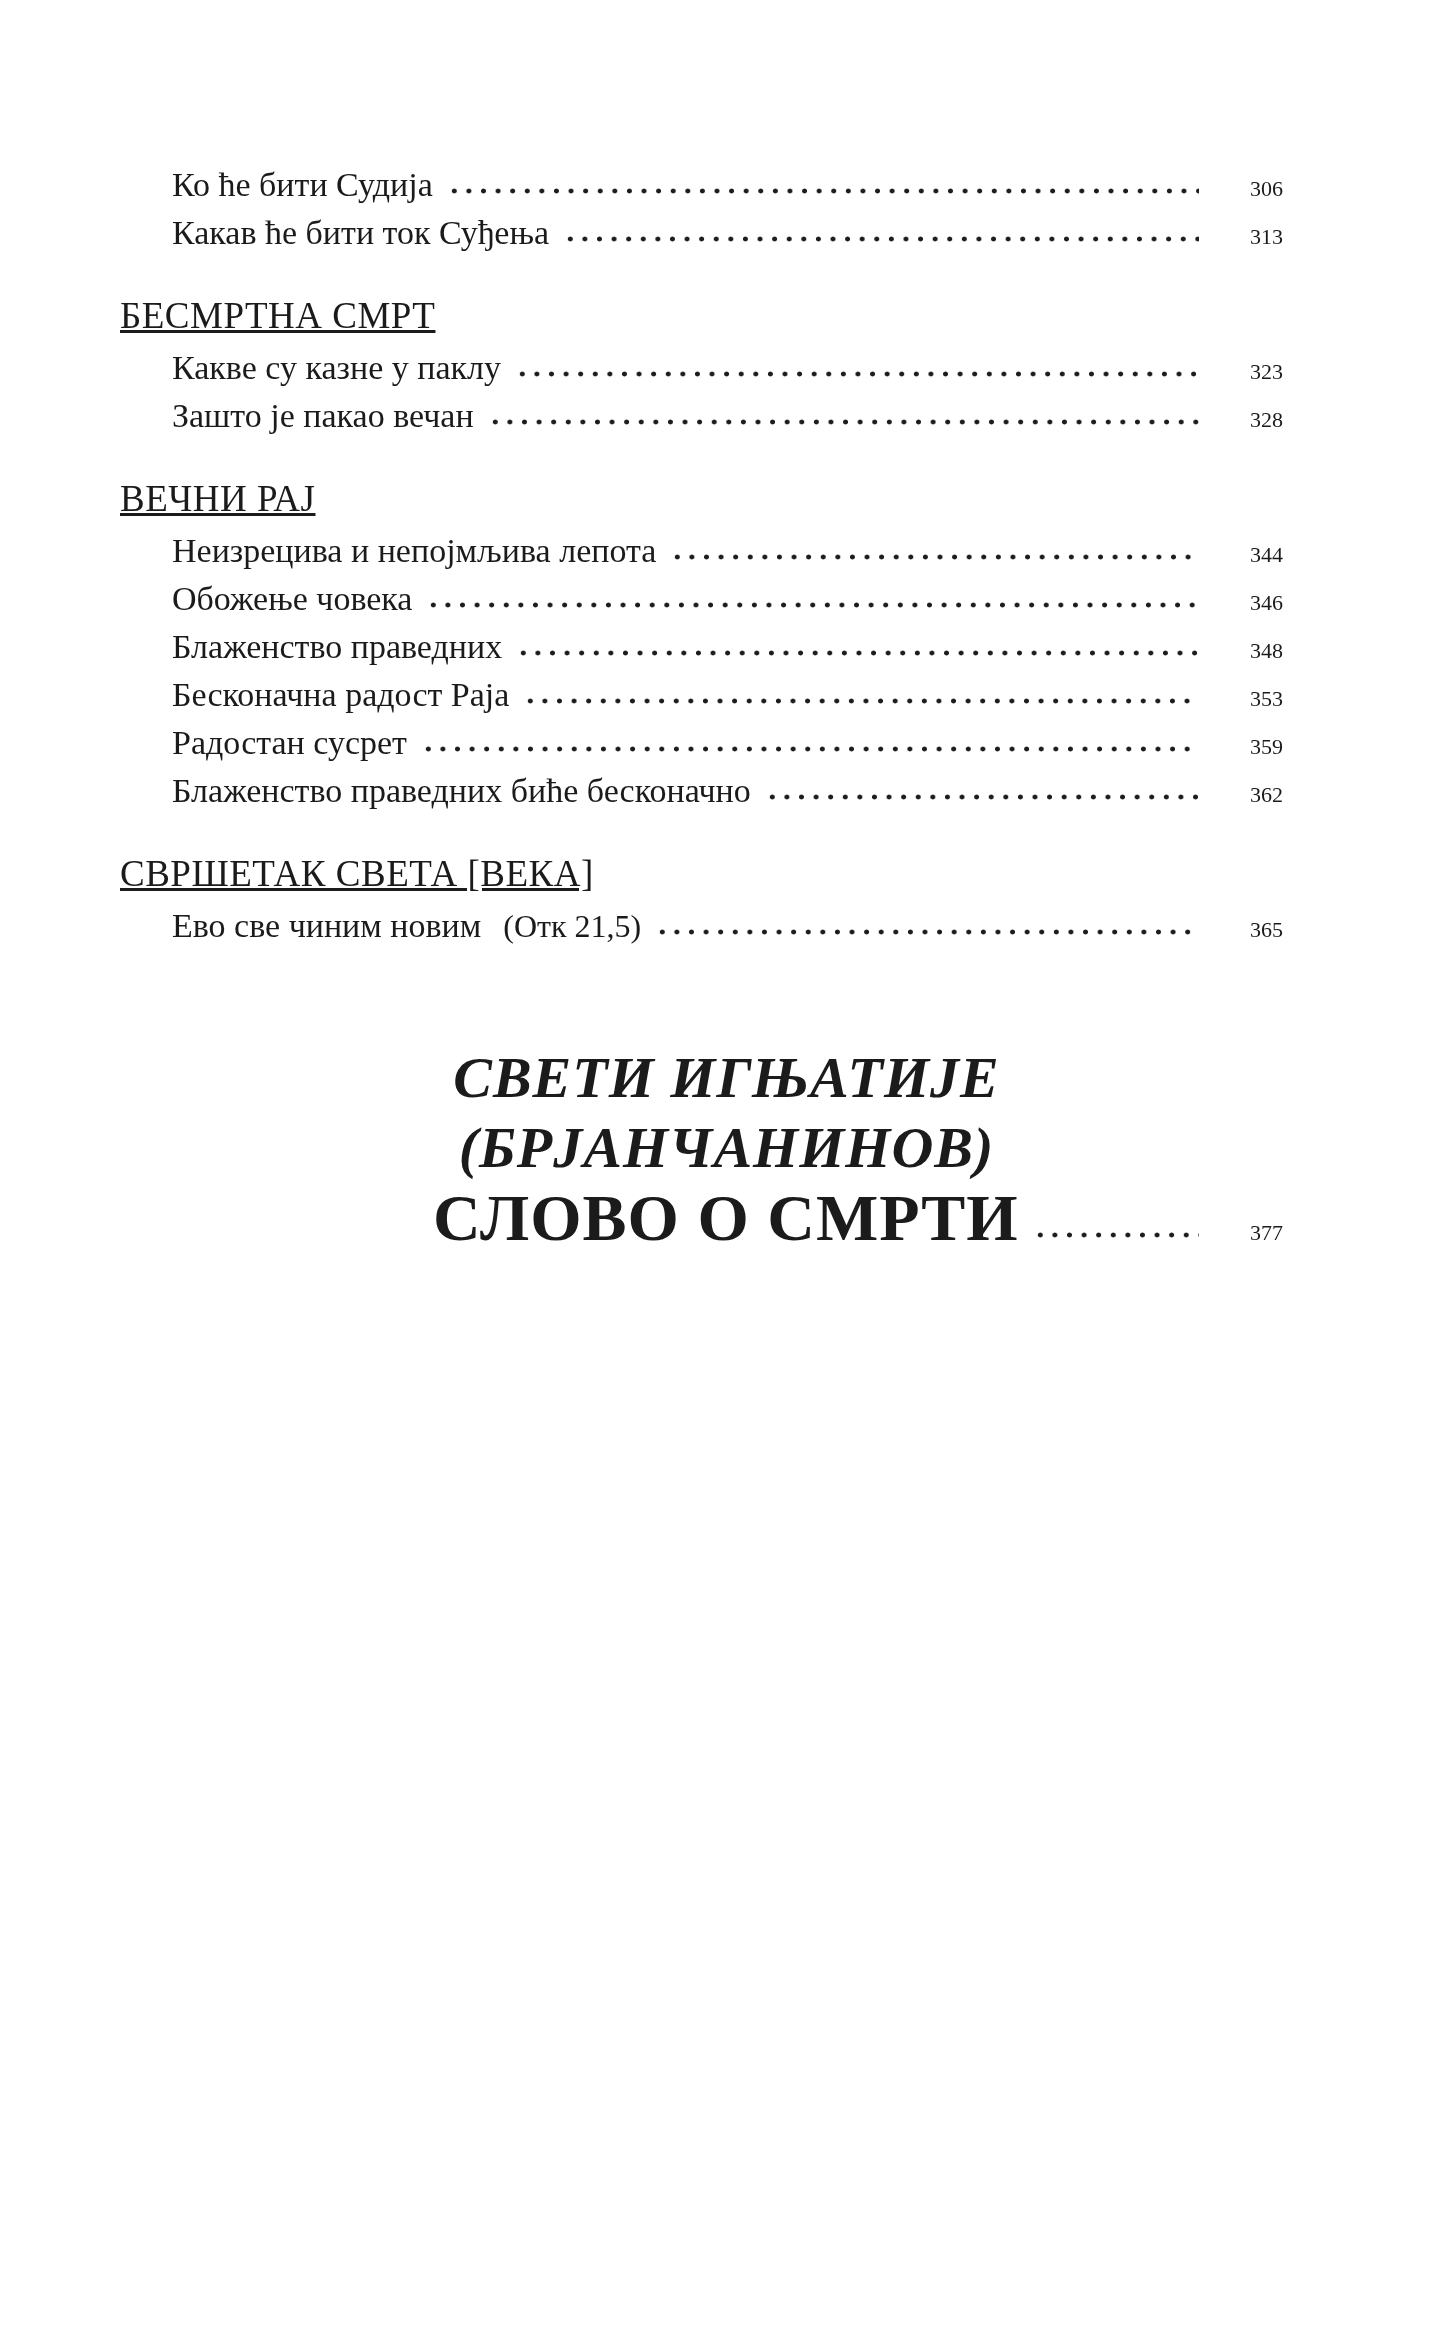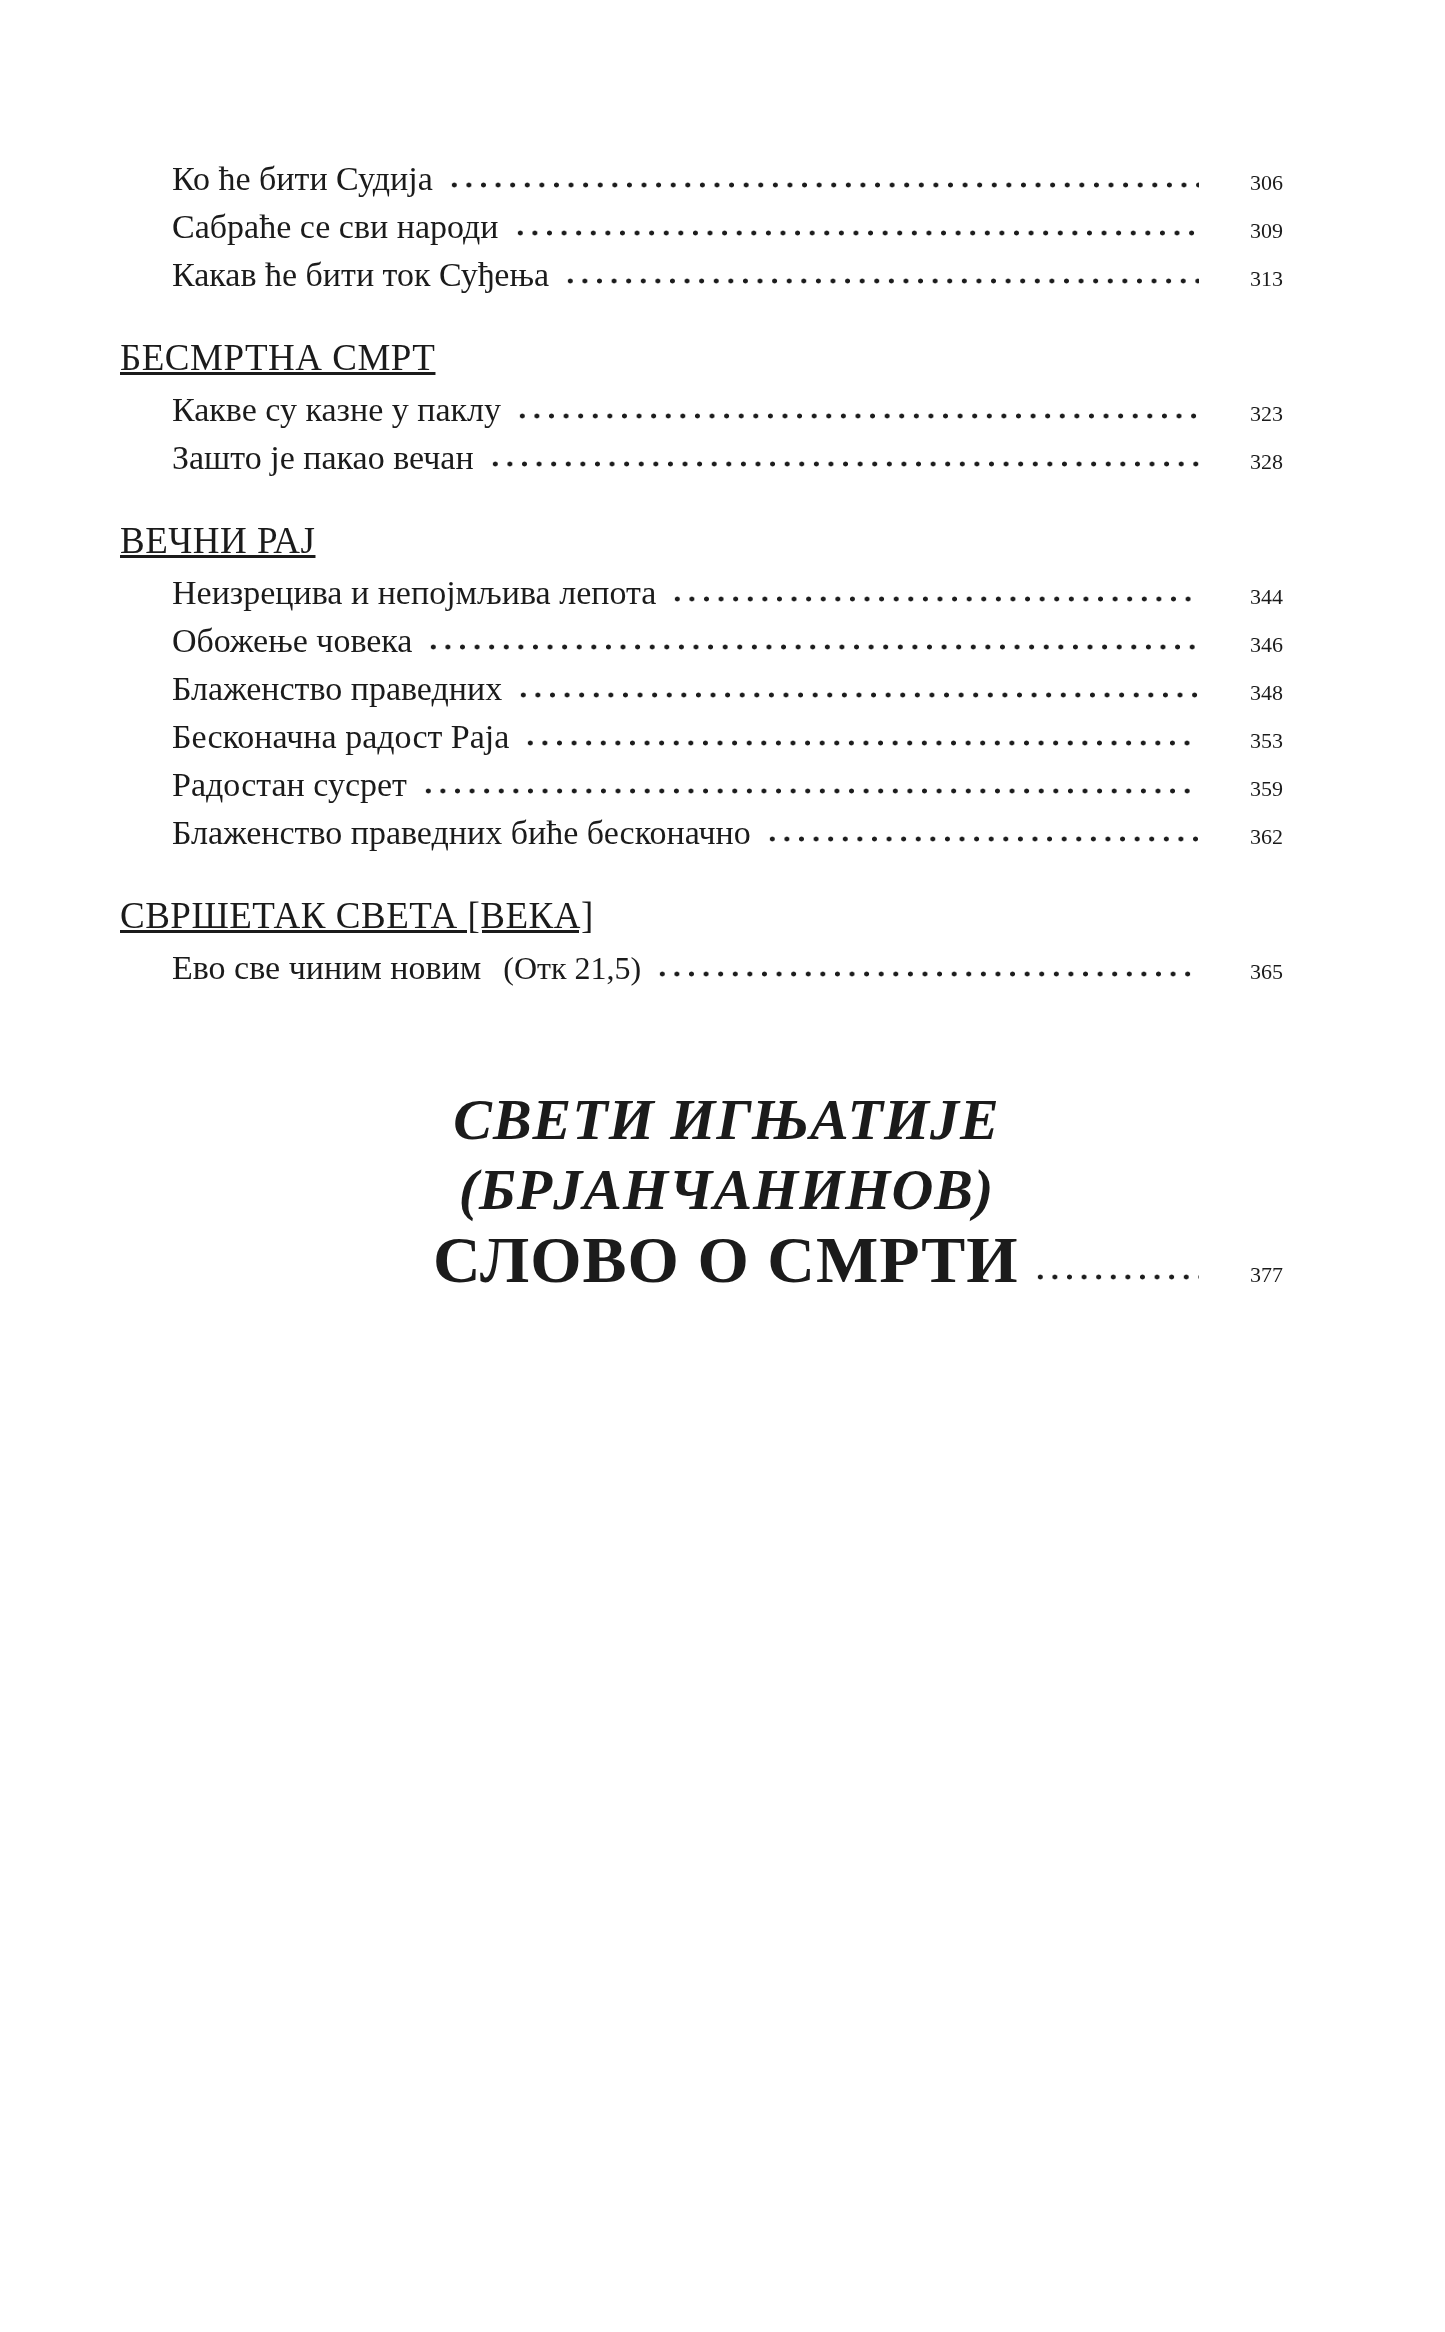--- a/index.html
+++ b/index.html
@@ -9,21 +9,21 @@
     width: 1445px;
     height: 2332px;
     background: #ffffff;
     overflow: hidden;
     font-family: "Liberation Serif", "DejaVu Serif", serif;
     color: #1b1b1b;
   }
   .content {
     position: absolute;
     left: 120px;
-    top: 155px;
+    top: 161px;
     width: 1163px;
   }
   .section-heading {
     height: 48px;
     line-height: 48px;
     margin-top: 35px;
     margin-bottom: 4px;
     font-size: 37px;
     letter-spacing: 0.5px;
     white-space: nowrap;
@@ -95,25 +95,20 @@
 
 <div class="page">
   <div class="content">
     <div id="toc-root">
         <div class="toc-row">
           <span class="label">Ко ће бити Судија</span>
           <span class="leader"></span>
           <span class="pnum">306</span>
         </div>
         <div class="toc-row">
-          <span class="label">Сабраће се сви народи</span>
-          <span class="leader"></span>
-          <span class="pnum">309</span>
-        </div>
-        <div class="toc-row">
           <span class="label">Какав ће бити ток Суђења</span>
           <span class="leader"></span>
           <span class="pnum">313</span>
         </div>
         <div class="section-heading">БЕСМРТНА СМРТ</div>
         <div class="toc-row">
           <span class="label">Какве су казне у паклу</span>
           <span class="leader"></span>
           <span class="pnum">323</span>
         </div>

